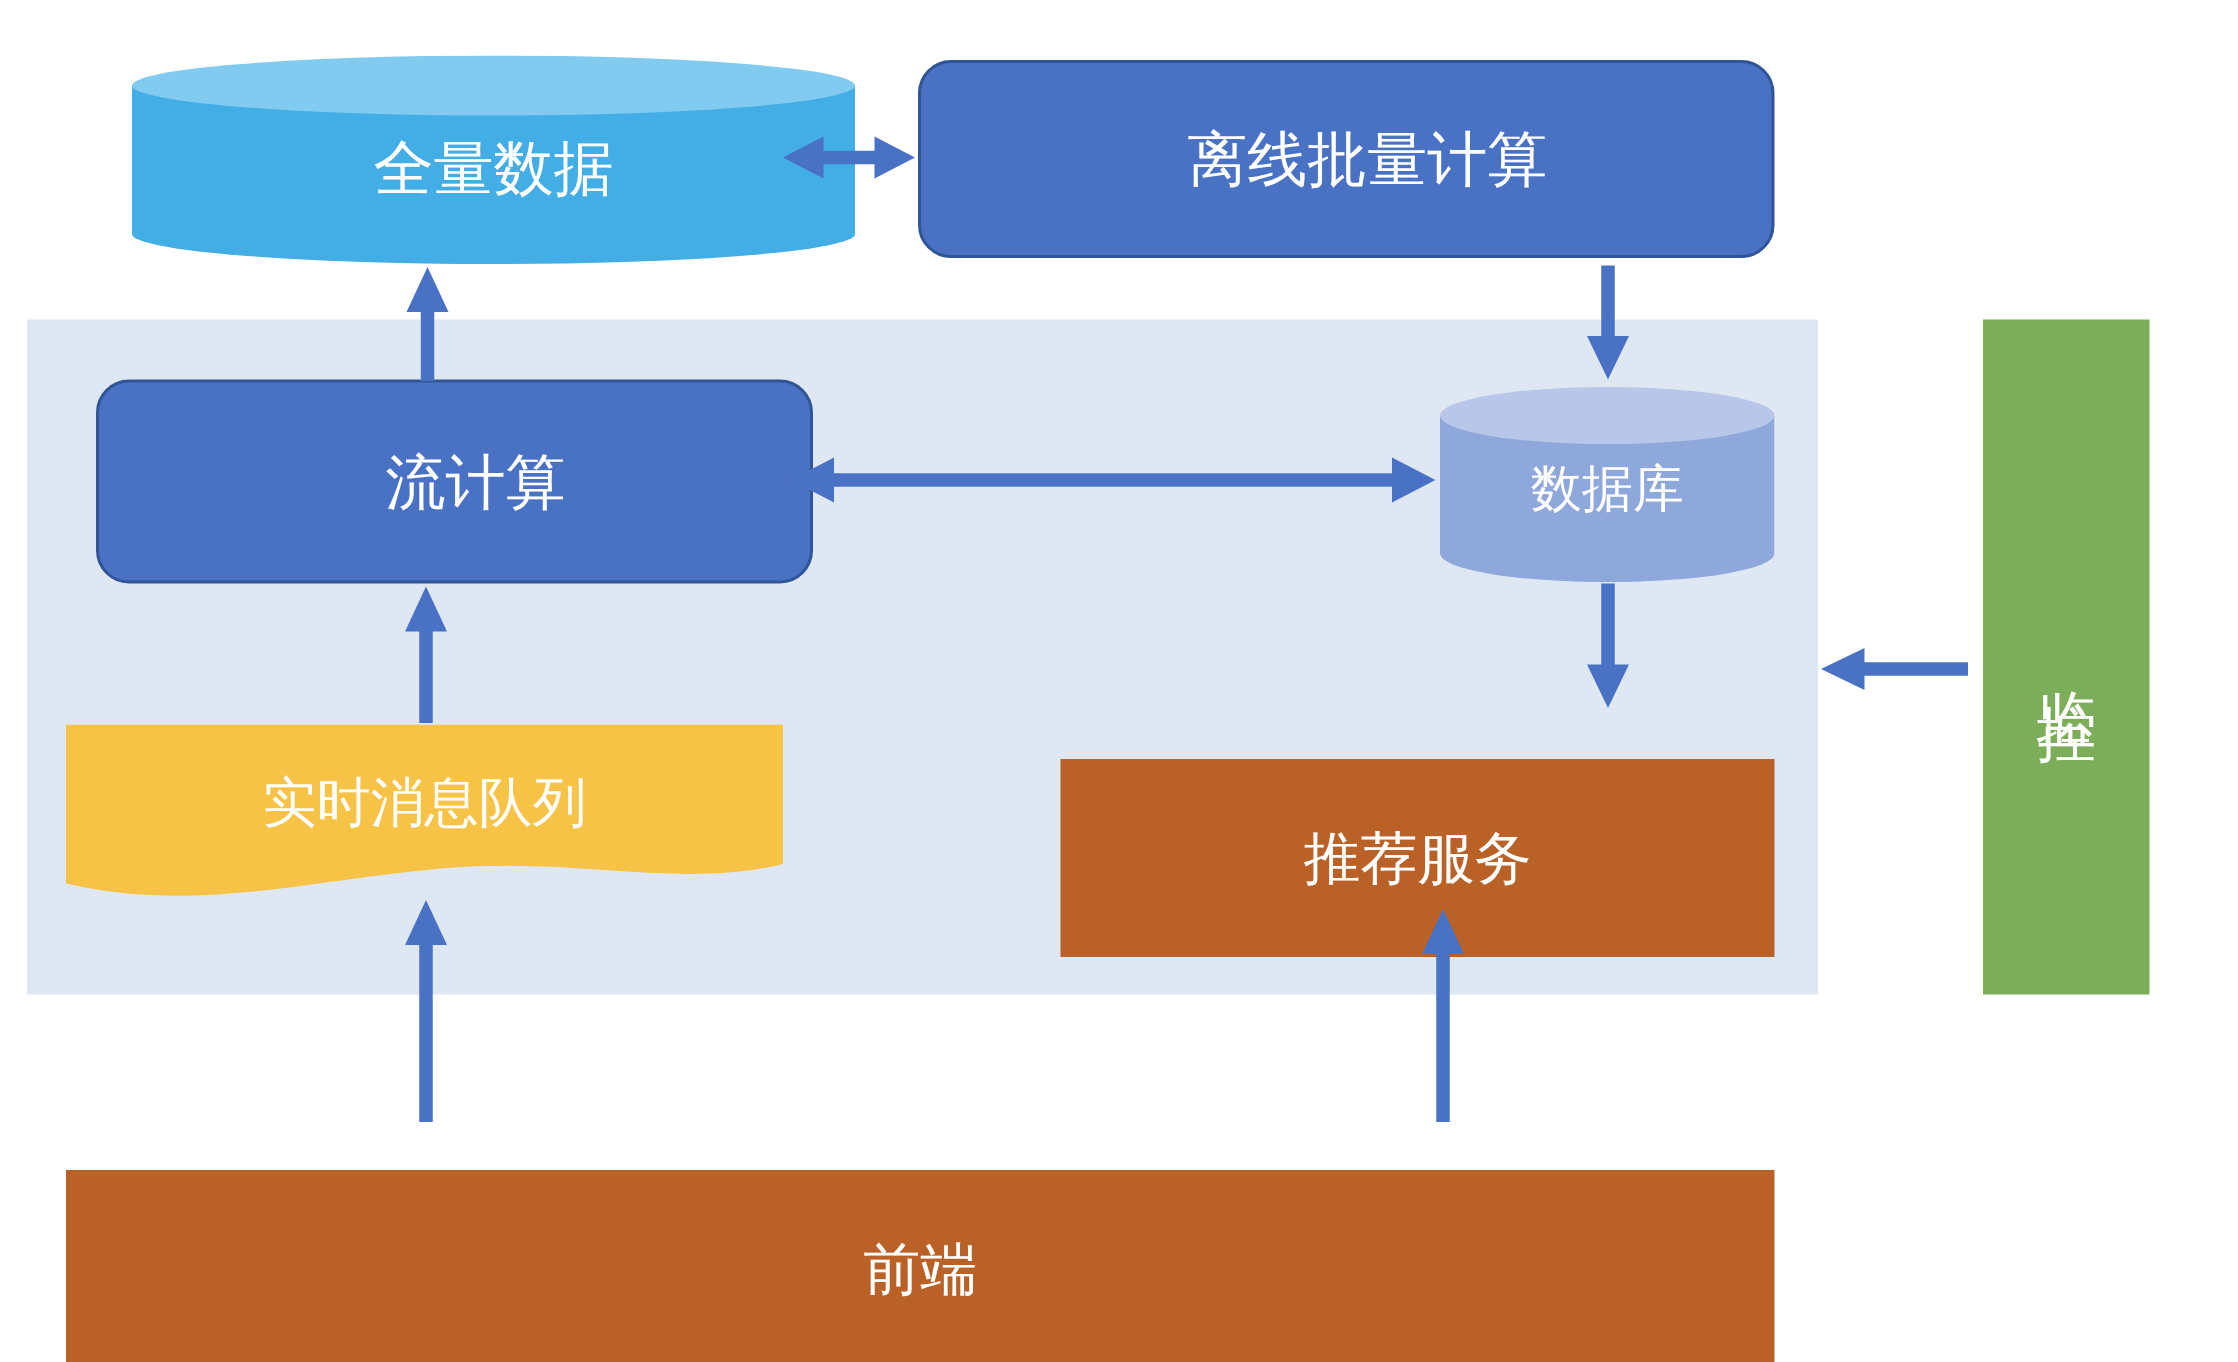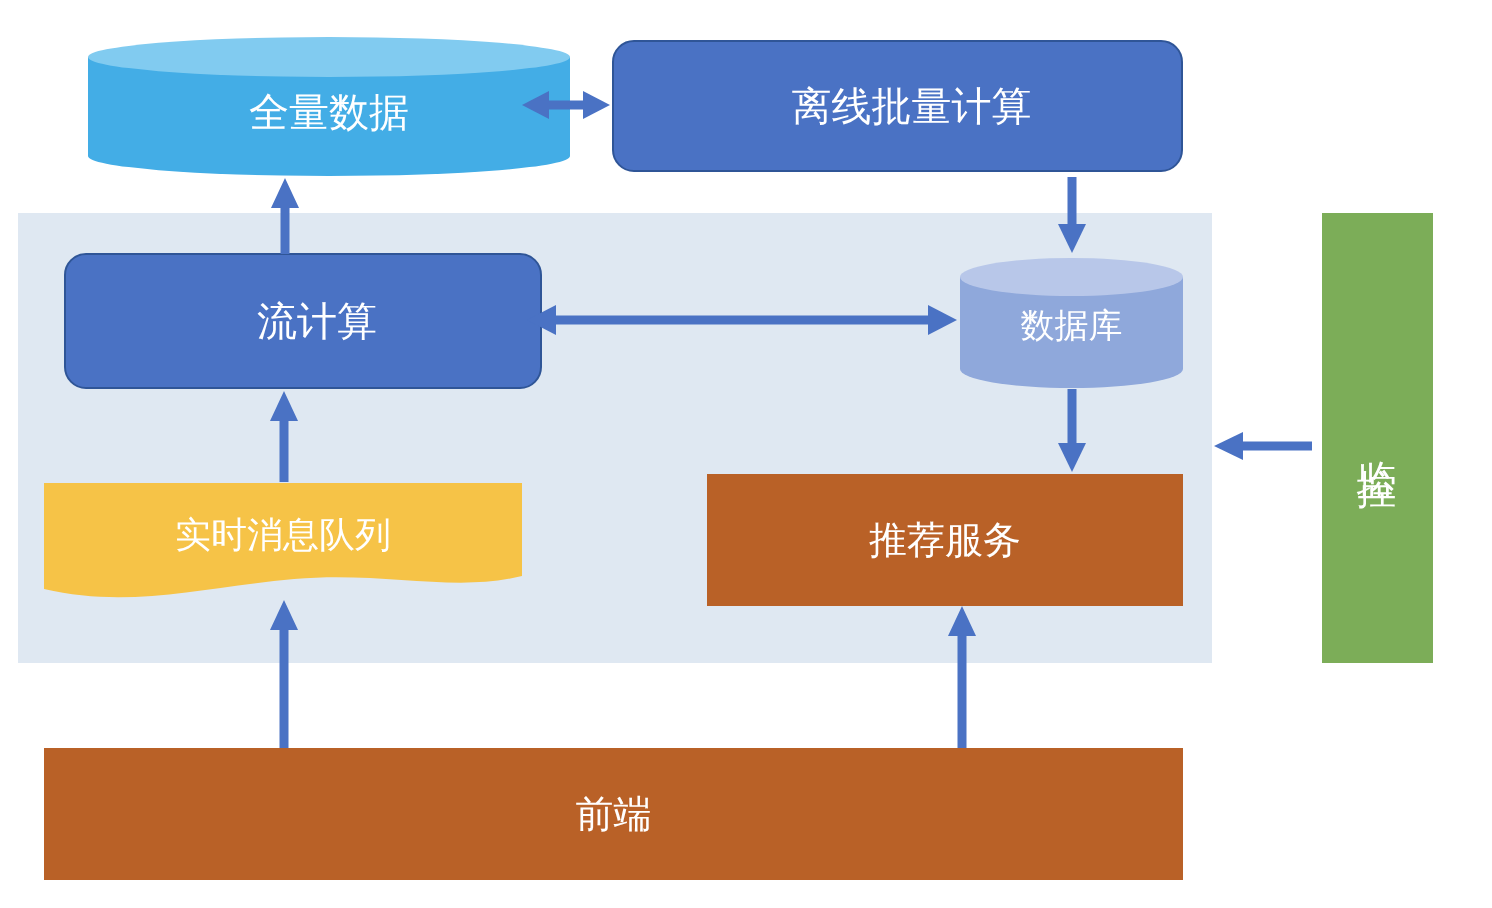--- a/index.html
+++ b/index.html
@@ -5,21 +5,21 @@
   html,body{margin:0;padding:0;background:#ffffff;}
   body{font-family:"Liberation Sans","DejaVu Sans",sans-serif;}
   .canvas{position:relative;width:1492px;height:908px;background:#ffffff;overflow:hidden;}
   .abs{position:absolute;}
   .panel{background:#dfe8f2;}
   .blue-box{background:#4a72c4;border:2.5px solid #2f5597;border-radius:22px;
             box-sizing:border-box;color:#fff;display:flex;align-items:center;justify-content:center;padding-left:28px;}
   .orange-box{background:#b96127;color:#fff;display:flex;align-items:center;justify-content:center;}
   .green-box{background:#7cad58;color:#fff;display:flex;align-items:center;justify-content:center;}
   .fs40{font-size:40px;}
-  .fs38{font-size:38px;}
+  .fs38{font-size:38px;margin-top:32px;}
   .fs36{font-size:36px;}
   .fs34{font-size:34px;}
   .vertical-text{writing-mode:vertical-rl;text-orientation:upright;letter-spacing:10px;}
   svg{display:block;}
   .shape-label{position:absolute;left:0;right:0;color:#fff;text-align:center;}
 </style>
 </head>
 <body>
 
 <div class="canvas">

